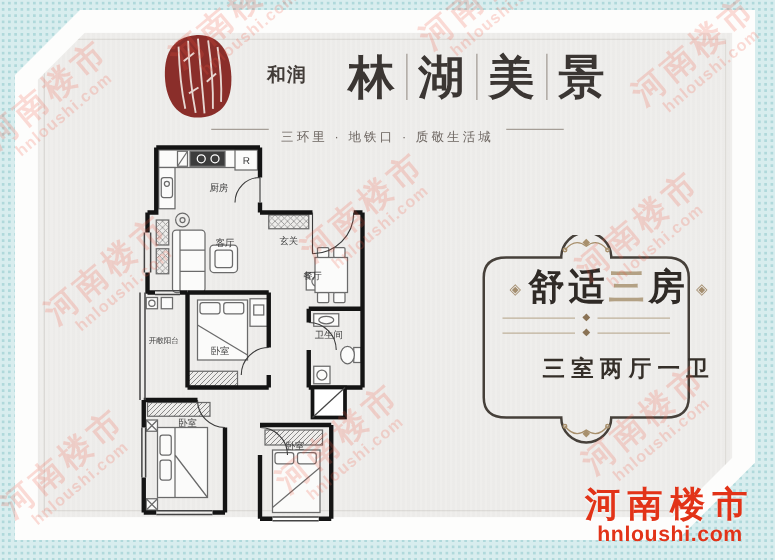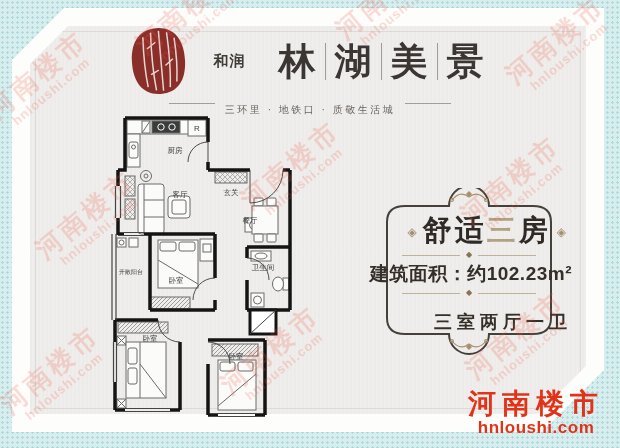--- a/index.html
+++ b/index.html
@@ -241,21 +241,20 @@
     </svg>
     <div class="panel-body">
       <div class="panel-title">
         <span class="dia">◈</span><span>舒适</span><span class="hl">三</span><span>房</span><span class="dia">◈</span>
       </div>
       <div class="divider">
         <span class="dline"></span>
         <span class="ddia">◆</span>
         <span class="dline"></span>
       </div>
-      <div class="panel-area">建筑面积：约102.23m²</div>
       <div class="divider">
         <span class="dline"></span>
         <span class="ddia">◆</span>
         <span class="dline"></span>
       </div>
       <div class="panel-layout">三室两厅一卫</div>
     </div>
   </div>
 
   <div class="wm" style="left:-18px;top:60px">

